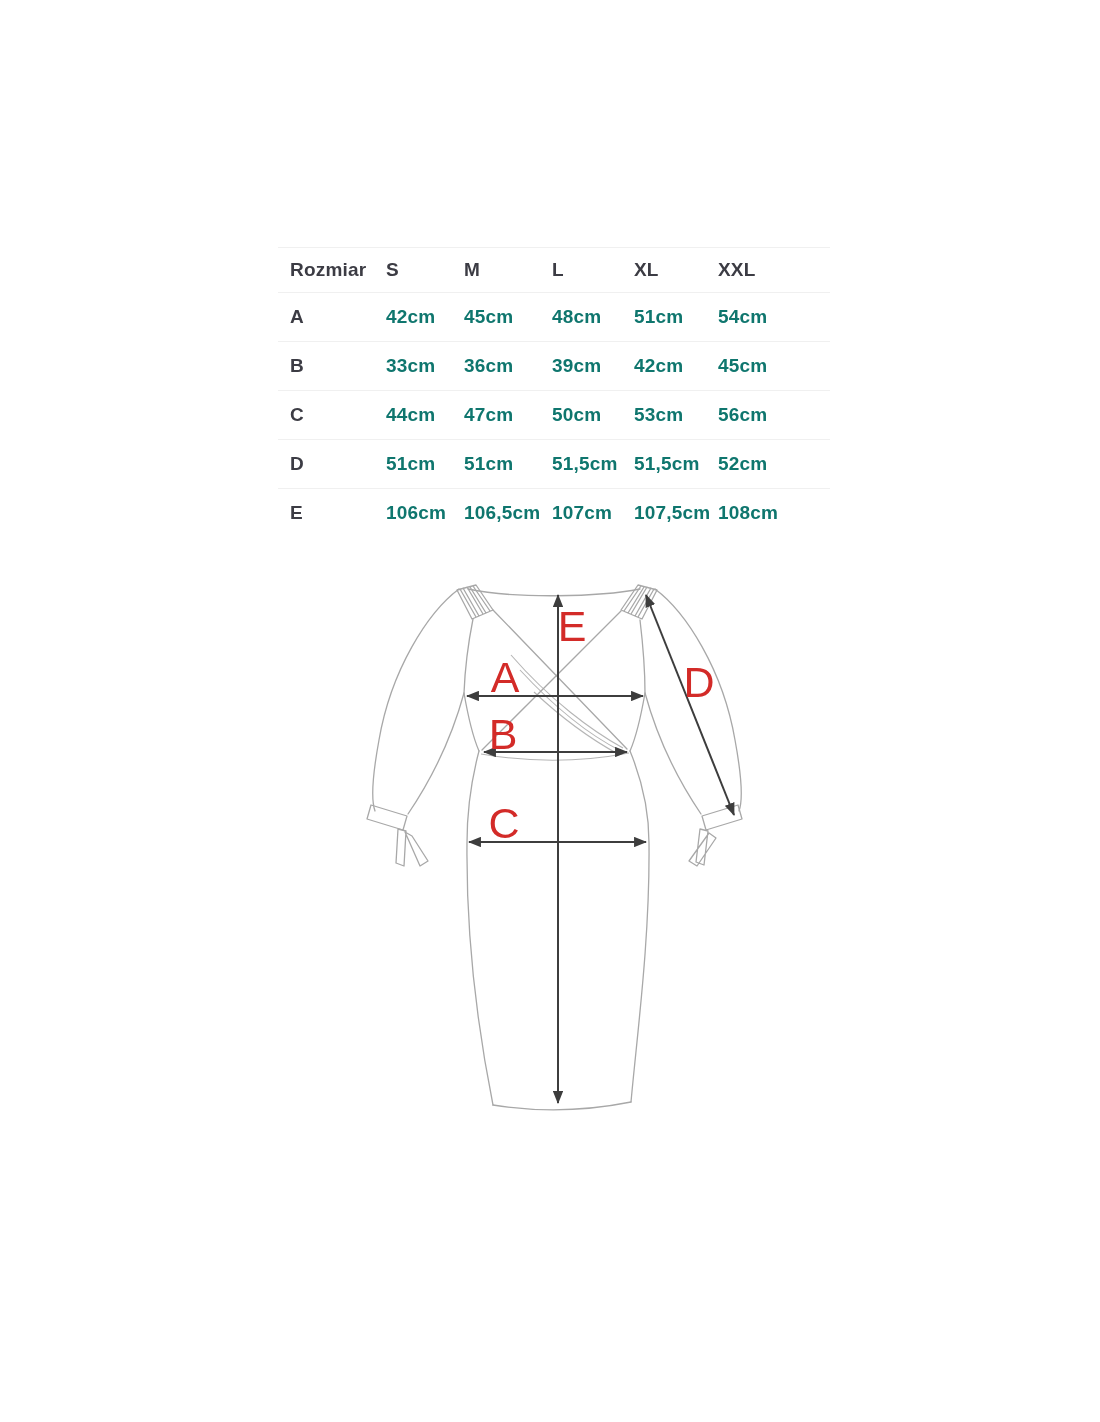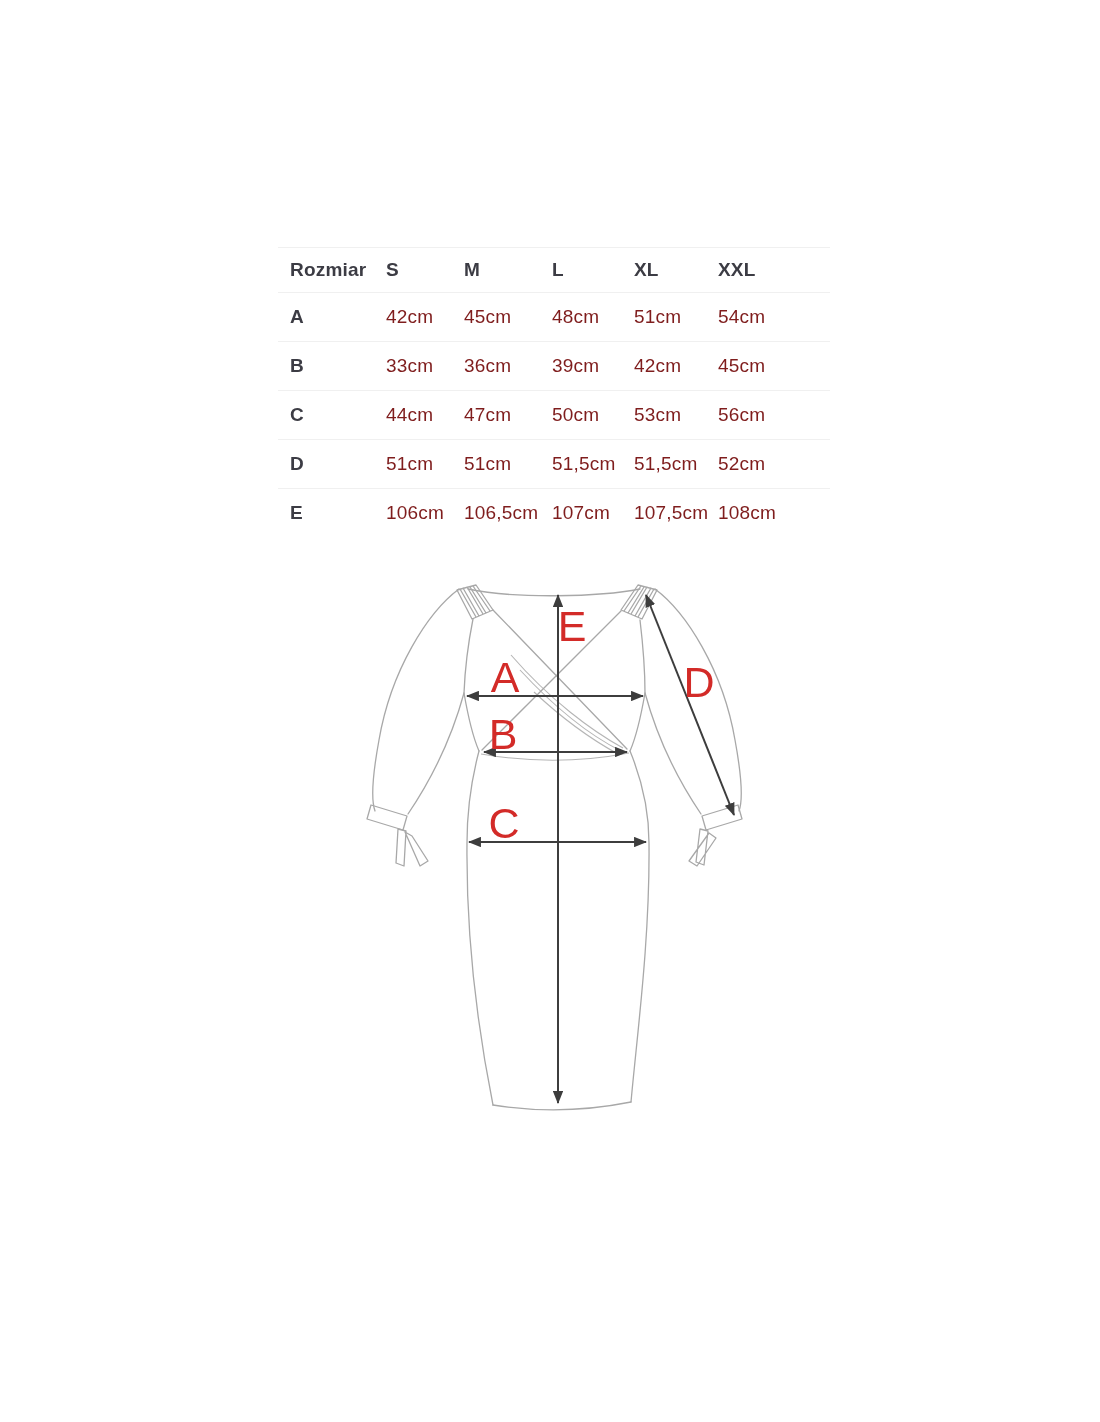--- a/index.html
+++ b/index.html
@@ -12,21 +12,21 @@
     position:absolute;left:278px;top:247px;width:552px;
     border-collapse:collapse;table-layout:fixed;
   }
   table.size-table tr{border-top:1px solid #f0f0f0;}
   table.size-table th,
   table.size-table td{
     text-align:left;padding:0;font-size:19px;letter-spacing:.2px;
     vertical-align:middle;white-space:nowrap;
   }
   table.size-table thead th{height:44px;font-weight:700;color:#3c3c44;}
-  table.size-table tbody td{height:48px;font-weight:400;color:#7f1d1d;}
+  table.size-table tbody td{height:48px;font-weight:700;color:#0f766e;}
   table.size-table tbody td.row-label{font-weight:700;color:#3c3c44;}
   table.size-table th:first-child,
   table.size-table td:first-child{padding-left:12px;}
   
   svg.diagram{position:absolute;left:0;top:0;width:1100px;height:1422px;}
   .outline{fill:none;stroke:var(--outline-gray,#a8a8a8);stroke-width:1.3;stroke-linecap:round;stroke-linejoin:round;}
   .outline-light{fill:none;stroke:var(--outline-gray,#a8a8a8);stroke-width:1.1;opacity:.85;}
   .arrow{fill:none;stroke:var(--arrow-dark,#3d3d3d);stroke-width:2;}
   .arrowhead{fill:var(--arrow-dark,#3d3d3d);}
   .red-label{

